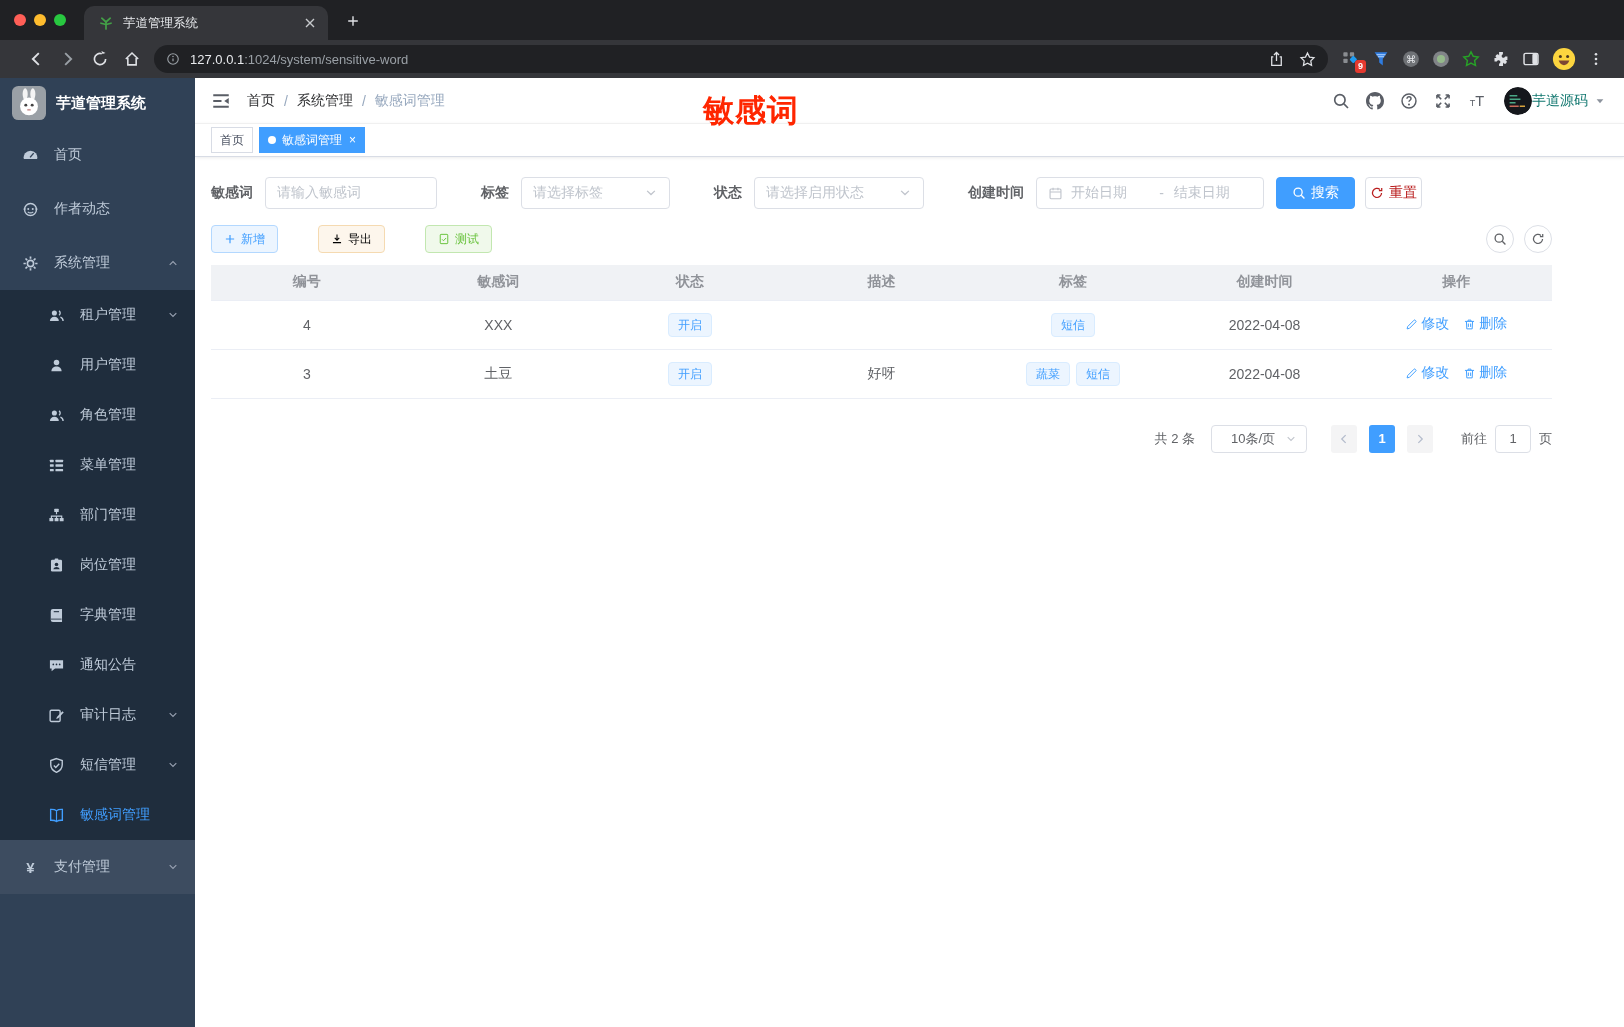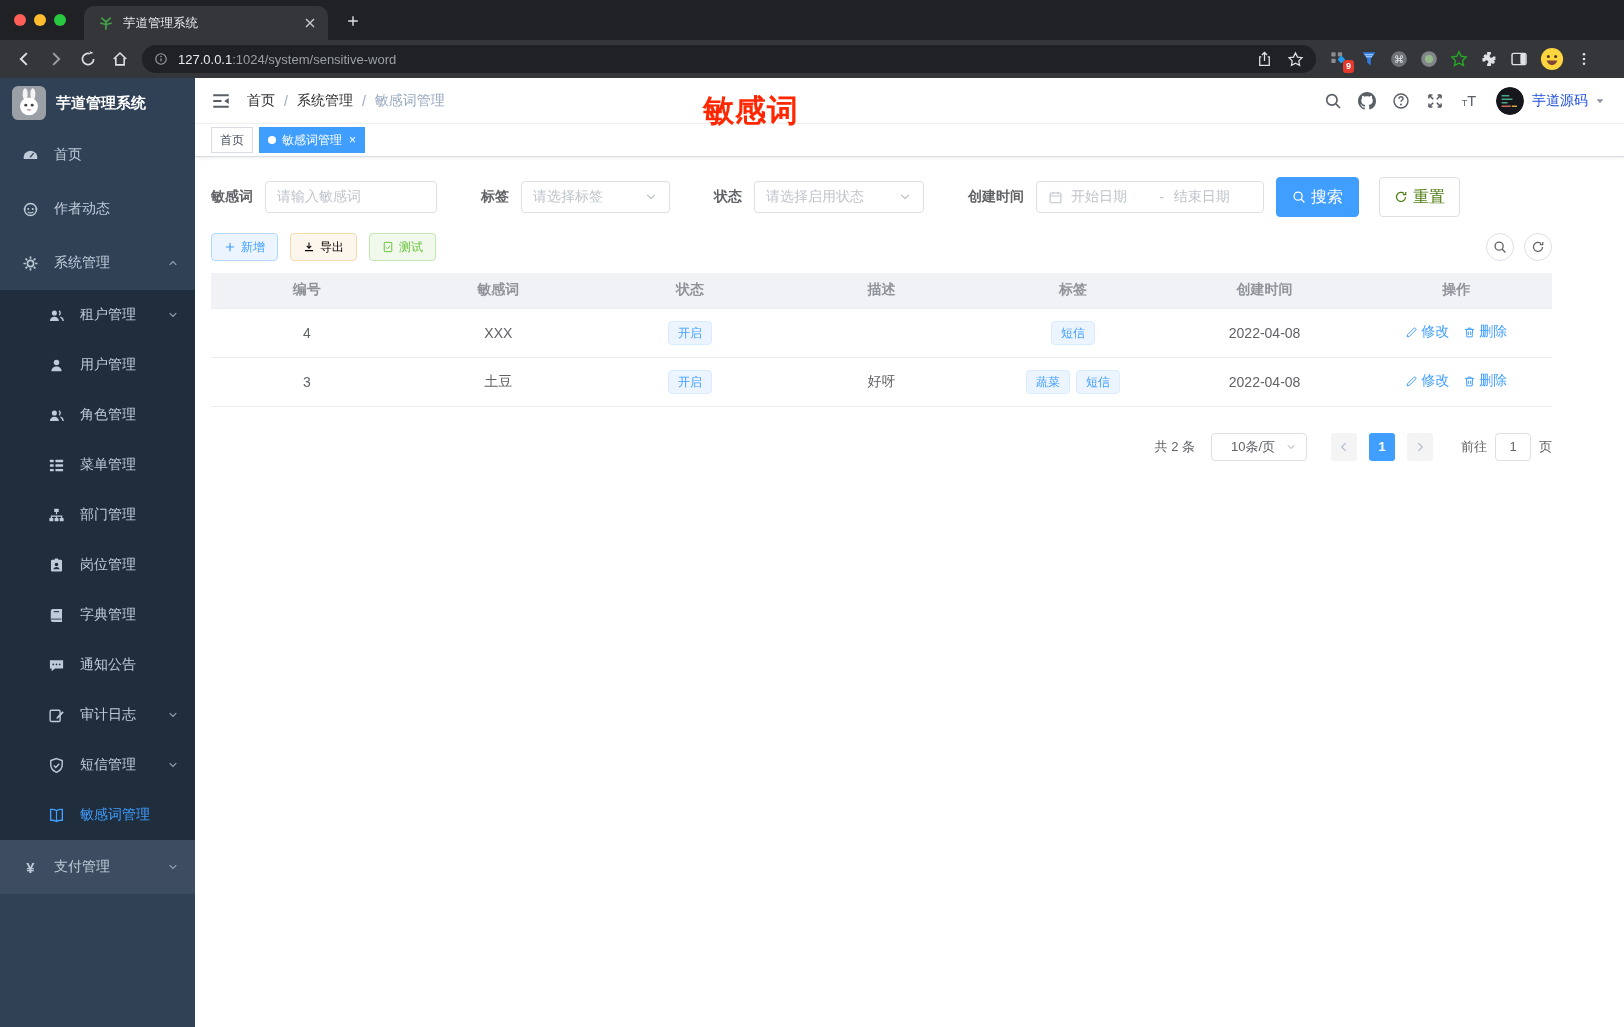--- a/index.html
+++ b/index.html
@@ -11,21 +11,21 @@
   .tabstrip { height:40px; background:#202124; display:flex; align-items:flex-end; }
   .traffic { display:flex; gap:8px; padding:0 18px 14px 14px; align-items:center; }
   .tl { width:12px; height:12px; border-radius:50%; }
   .tl.red{background:#ff5f57} .tl.yellow{background:#febc2e} .tl.green{background:#28c840}
   .tab { width:244px; height:34px; background:#35363a; border-radius:10px 10px 0 0; display:flex; align-items:center; padding:0 10px 0 14px; color:#e8eaed; font-size:12.5px; }
   .tab-fav { width:16px; height:16px; flex:none; }
   .tab-title { flex:1; margin-left:9px; white-space:nowrap; overflow:hidden; }
   .tab-close { width:16px; height:16px; color:#c7cacd; }
   .newtab { width:26px; height:26px; margin:0 0 6px 12px; color:#dfe1e5; display:flex; align-items:center; justify-content:center; }
   .newtab svg{width:14px;height:14px}
-  .toolbar { height:38px; background:#35363a; display:flex; align-items:center; padding:0 10px 0 12px; }
+  .toolbar { height:38px; background:#35363a; display:flex; align-items:center; padding:0 10px 0 24px; }
   .nav-ic { width:24px; height:24px; padding:3px; color:#dfe1e5; margin-right:8px; flex:none; }
   .nav-ic.dim { color:#9aa0a6; }
   .urlbar { width:1174px; height:28px; background:#202124; border-radius:14px; display:flex; align-items:center; padding:0 12px; margin-left:2px; flex:none; }
   .urlbar .info-ic { width:14px; height:14px; color:#9aa0a6; flex:none; }
   .url-text { margin-left:10px; font-size:13px; color:#9aa0a6; white-space:nowrap; }
   .url-text .host { color:#e8eaed; }
   .urlbar .spacer { flex:1; }
   .pill-ic { width:17px; height:17px; color:#dfe1e5; margin-left:14px; flex:none; }
   .ext-area { display:flex; align-items:center; margin-left:14px; }
   .ext { width:18px; height:18px; margin-right:12px; position:relative; flex:none; }
@@ -50,21 +50,21 @@
 
   .main { flex:1; display:flex; flex-direction:column; background:#fff; position:relative; min-width:0; }
   .navbar { height:45px; display:flex; align-items:center; padding:0 18px 0 16px; background:#fff; }
   .hamburger { width:20px; height:20px; color:#5a5e66; }
   .breadcrumb { margin-left:16px; font-size:14px; color:#303133; display:flex; align-items:center; }
   .bc-sep { color:#97a8be; margin:0 9px; }
   .bc-item.last { color:#97a8be; }
   .nav-right { margin-left:auto; display:flex; align-items:center; color:#5a5e66; }
   .nav-tool { width:18px; height:18px; margin-left:16px; flex:none; }
   .nav-avatar { width:28px; height:28px; border-radius:50%; overflow:hidden; margin-left:18px; flex:none; }
-  .nav-user { margin-left:8px; font-size:14px; color:#1d4ed8; }
+  .nav-user { font-size:14px; color:#0f766e; }
   .nav-caret { width:12px; height:12px; margin-left:6px; color:#8c939d; }
 
   .annotation { position:absolute; top:12px; left:508px; font-size:31px; font-weight:bold; color:#ff2600; z-index:9; letter-spacing:1px; }
 
   .tagsbar { height:34px; border-top:1px solid #f0f0f0; border-bottom:1px solid #d8dce5; box-shadow:0 1px 3px rgba(0,0,0,.08); display:flex; align-items:center; padding:0 16px; }
   .tagv { height:26px; display:inline-flex; align-items:center; padding:0 8px; border:1px solid #d8dce5; background:#fff; color:#495060; font-size:12px; margin-right:6px; cursor:pointer; }
   .tagv.active { background:#409eff; border-color:#409eff; color:#fff; }
   .tagv-dot { width:8px; height:8px; border-radius:50%; background:#fff; margin-right:6px; }
   .tagv-x { margin-left:7px; font-size:12px; line-height:1; }
 
@@ -73,27 +73,27 @@
   
   .filter-row { display:flex; align-items:center; margin-bottom:16px; }
   .f-label { font-size:14px; color:#606266; font-weight:bold; margin-right:12px; white-space:nowrap; }
   .f-ctrl { height:32px; border:1px solid #dcdfe6; border-radius:4px; background:#fff; display:flex; align-items:center; padding:0 11px; font-size:14px; color:#bfc4cc; margin-right:44px; }
   .f-ctrl .ph { flex:1; white-space:nowrap; }
   .f-ctrl .sel-caret { width:14px; height:14px; color:#c0c4cc; flex:none; margin-left:6px; }
   .w-input{width:172px} .w-tag{width:149px} .w-status{width:170px}
   .w-date{width:228px; margin-right:12px;}
   .cal-ic { width:15px; height:15px; color:#c0c4cc; margin-right:8px; flex:none; }
   .date-sep { margin:0 10px; color:#bfc4cc; }
-  .btn { height:40px; border-radius:4px; display:inline-flex; align-items:center; justify-content:flex-end; font-size:16px; cursor:pointer; border:1px solid transparent; }
+  .btn { height:32px; border-radius:4px; display:inline-flex; align-items:center; justify-content:flex-end; font-size:14px; cursor:pointer; border:1px solid transparent; }
   .btn-ic { width:14px; height:14px; margin-right:5px; flex:none; }
   .btn-search { background:#409eff; border-color:#409eff; color:#fff; padding:0 15px; }
-  .btn-reset { background:#fff; border-color:#dcdfe6; color:#4d7c0f; padding:0 14px; margin-left:20px; }
+  .btn-reset { background:#fff; border-color:#dcdfe6; color:#b91c1c; padding:0 4px; margin-left:10px; }
 
   
-  .action-row { display:flex; align-items:center; margin-bottom:12px; }
+  .action-row { display:flex; align-items:center; margin-bottom:12px;gap:28px; }
   .btn-sm { height:28px; font-size:12px; padding:0 12px; border-radius:4px; display:inline-flex; align-items:center; margin-right:12px; cursor:pointer; }
   .btn-sm .btn-ic { width:12px; height:12px; }
   .btn-add { color:#409eff; background:#ecf5ff; border:1px solid #b3d8ff; }
   .btn-export { color:#000000; background:#fdf6ec; border:1px solid #f5dab1; }
   .btn-test { color:#67c23a; background:#f0f9eb; border:1px solid #c2e7b0; }
   .right-tools { margin-left:auto; display:flex; }
   .circle-btn { width:28px; height:28px; border-radius:50%; border:1px solid #dcdfe6; background:#fff; color:#606266; display:flex; align-items:center; justify-content:center; margin-left:10px; cursor:pointer; }
   .circle-btn span { width:14px; height:14px; display:block; }
 
   

